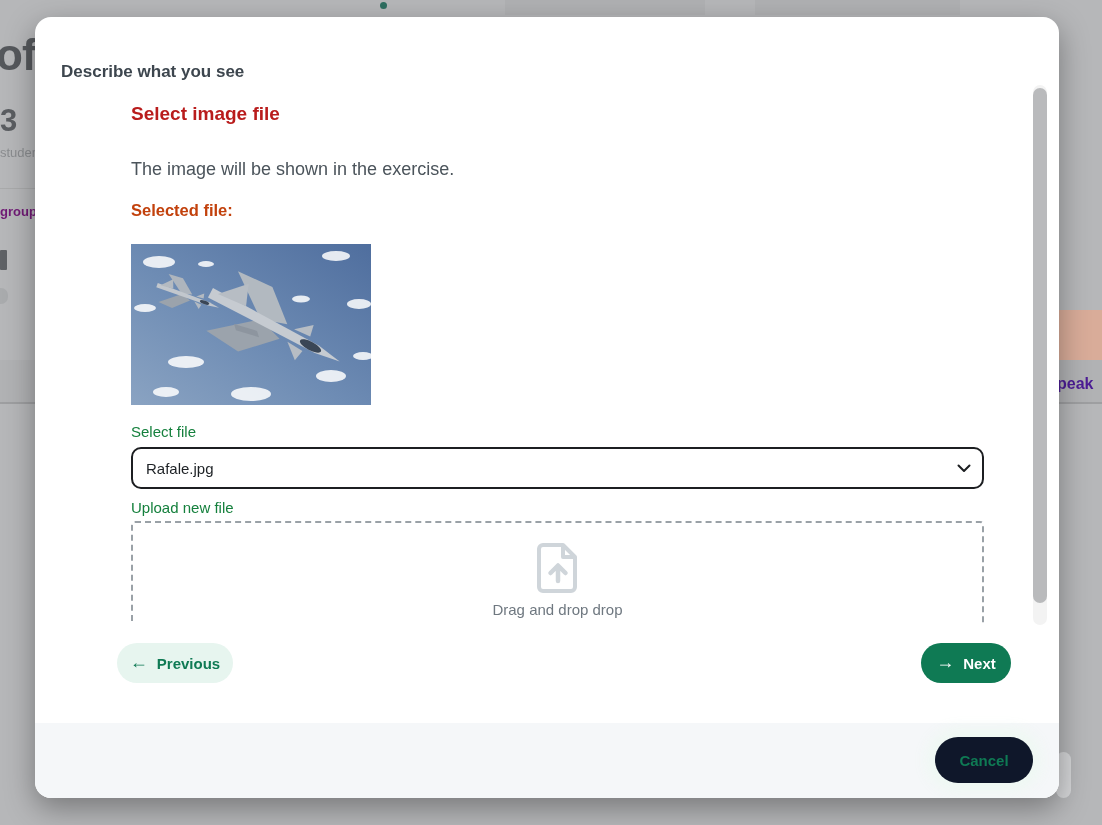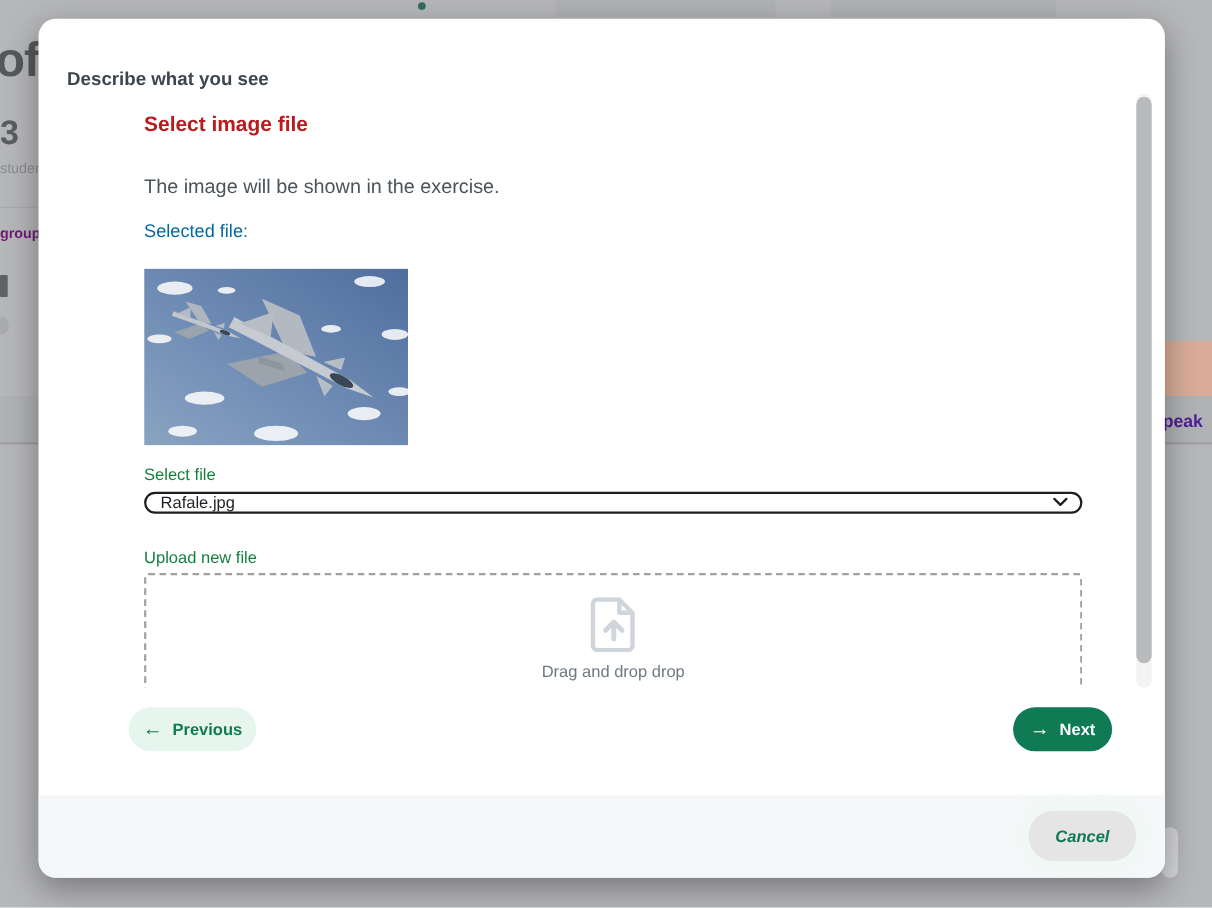--- a/index.html
+++ b/index.html
@@ -27,28 +27,28 @@
 
   
   .modal { position:absolute; z-index:10; left:35px; top:17px; width:1024px; height:781px;
            background:#ffffff; border-radius:16px; box-shadow:0 10px 30px rgba(0,0,0,0.35); overflow:hidden;padding-left:26px; }
   .modal-title { position:absolute; left:26px; top:45px; font-size:17px; font-weight:700; color:#3d464e; }
 
   .scroll-area { position:absolute; left:0; top:68px; width:1024px; height:540px; overflow:hidden; }
   .content { position:absolute; left:96px; top:0; width:853px; }
   .h2 { position:absolute; left:0; top:18px; font-size:19px; font-weight:700; color:#b91c1c; }
   .desc { position:absolute; left:0; top:74px; font-size:18px; color:#4b545b; }
-  .sel-file-label { position:absolute; left:0; top:116px; font-size:16.5px; font-weight:400; color:#0369a1; }
+  .sel-file-label { position:absolute; left:0; top:116px; font-size:16.5px; font-weight:700; color:#c2410c; }
 
   .preview { position:absolute; left:0; top:159px; width:240px; height:161px; overflow:hidden; }
   .preview svg { display:block; }
 
   .field-label { position:absolute; left:0; font-size:15px; color:#15803d; }
   .lbl-select { top:338px; }
-  .select-box { position:absolute; left:0; top:362px; width:853px; height:20px; border:2px solid #1c1e21;
+  .select-box { position:absolute; left:0; top:362px; width:853px; height:42px; border:2px solid #1c1e21;
                 border-radius:10px; background:#ffffff; display:flex; align-items:center; cursor:pointer; }
   .select-value { font-size:15px; color:#1d2125; padding-left:13px; }
   .select-chevron { position:absolute; right:11px; top:50%; transform:translateY(-50%); }
 
   .lbl-upload { top:414px; }
   .dropzone { position:absolute; left:0; top:436px; width:853px; height:150px;
               border:2px dashed #9aa1a7; border-radius:4px; cursor:pointer;
               display:flex; flex-direction:column; align-items:center; padding-top:20px; }
   .drop-text { font-size:15px; color:#6f7880; margin-top:4px; }
 
@@ -58,21 +58,21 @@
   .nav-row { position:absolute; left:0; top:626px; width:1024px; height:40px; }
   .btn { display:inline-flex; align-items:center; justify-content:center; gap:9px;
          height:40px; border:none; border-radius:20px; font-family:"Liberation Sans",sans-serif;
          font-size:15px; font-weight:700; cursor:pointer; }
   .btn-previous { position:absolute; left:82px; width:116px; background:#e7f5ef; color:#0f7a54; }
   .btn-next { position:absolute; right:48px; width:90px; background:#0f7a54; color:#ffffff; }
   .arrow-glyph { font-size:18px; font-weight:400; line-height:1; position:relative; top:-1px; }
 
   .modal-footer { position:absolute; left:0; bottom:0; width:1024px; height:75px; background:#f5f7f9; }
   .btn-cancel { position:absolute; right:26px; top:14px; width:98px; height:46px; border-radius:23px;
-                background:#e5e5e5; color:#0f7a54; box-shadow:0 0 14px 8px rgba(237,248,242,0.9);font-style:italic; }
+                background:#0f172a; color:#0f7a54; box-shadow:0 0 14px 8px rgba(237,248,242,0.9); }
 </style>
 </head>
 <body>
 
 <div class="bg-layer">
   <div class="bg-frag bg-heading">of</div>
   <div class="bg-frag bg-count">3</div>
   <div class="bg-frag bg-students">student</div>
   <div class="bg-divider-left"></div>
   <div class="bg-frag bg-group">group</div>

